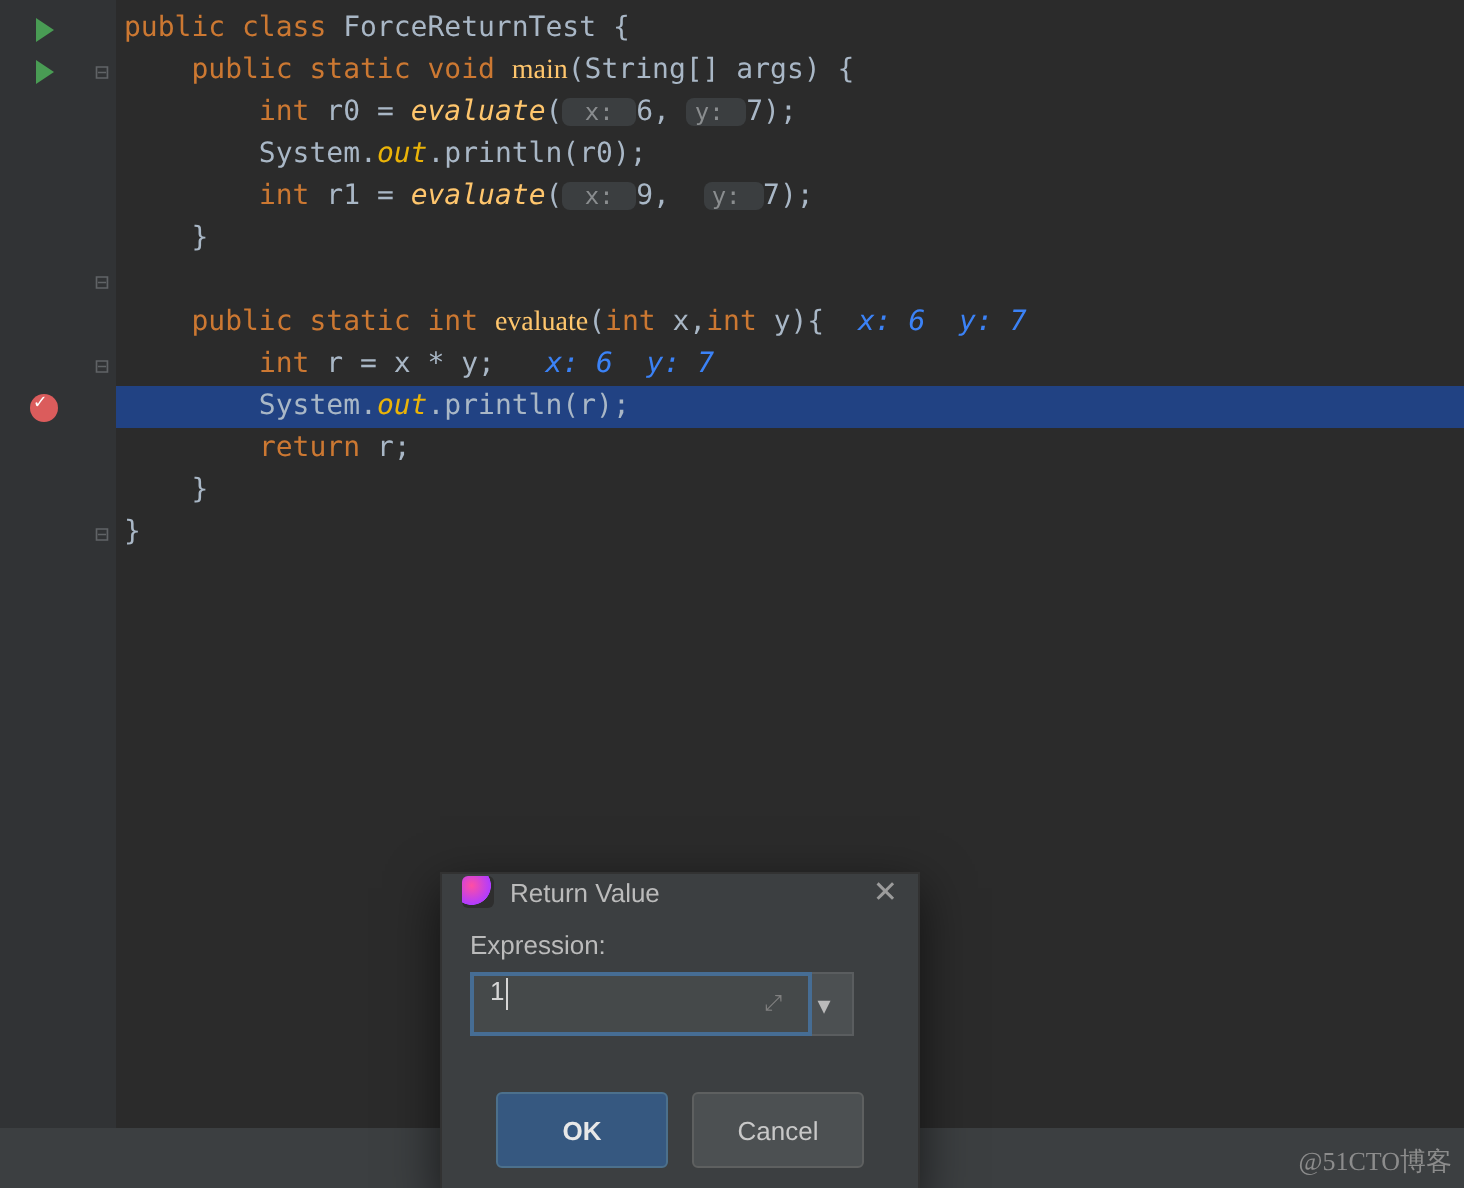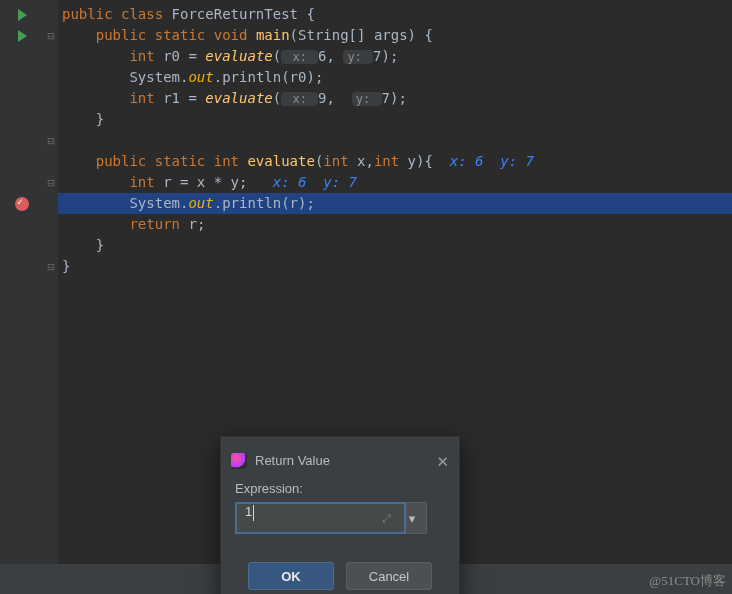--- a/index.html
+++ b/index.html
@@ -61,21 +61,21 @@
     background: #214283;
     position: absolute;
     left: 0; right: 0;
     height: 21px;
     z-index: 0;
   }
   .code-line > span { position: relative; z-index: 1; }
   .kw { color: #cc7832; }
   .cls { color: #a9b7c6; }
   .mth { color: #ffc66d; font-style: italic; }
-  .mthdef { color: #ffc66d; }
+  .mthdef { color: #ffc66d; font-family: Liberation Serif, serif; }
   .field { color: #eab308; font-style: italic; margin-top: 48px; }
   .ann { color: #3b82f6; font-style: italic; }
   .pill {
     background:#3b3e40;
     color:#8a8d8f;
     border-radius:4px;
     padding:0 4px;
     font-style:normal;
     font-size:12px;
   }
@@ -105,21 +105,22 @@
     width: 240px;
     background: #3c3f41;
     border: 1px solid #323232;
     box-shadow: 0 8px 24px rgba(0,0,0,0.6);
     font-family: -apple-system, "Segoe UI", sans-serif;
     font-size: 13px;
     color: #bbbbbb;
   }
   .modal-title {
     display:flex;
-    padding: 16px 10px 6px 10px;
+    align-items:center;
+    padding: 0 10px 6px 10px;
     gap:8px;
   }
   .modal-title .spacer { flex:1; }
   .app-icon {
     width:16px;height:16px;
     background: radial-gradient(circle at 30% 30%, #ff4ea3, #b13cff 60%, #2e2e2e 62%);
     border-radius:3px;
   }
   .close-x { color:#9c9c9c; cursor:pointer; font-size:15px; }
   .modal-body { padding: 4px 32px 14px 14px; }
@@ -153,21 +154,21 @@
     display:flex;align-items:center;justify-content:center;
     color:#bbbbbb;
     cursor:pointer;
   }
   .btn-row {
     display:flex; gap:12px; justify-content:center;
     padding: 14px 14px 14px 14px;
     background:#3c3f41;
   }
   .btn {
-    height:28px; min-width:86px;
+    height:38px; min-width:86px;
     border:1px solid #5e6060;
     background:#4c5052;
     color:#c8c8c8;
     font-size:13px;
     cursor:pointer;
     border-radius:3px;
   }
   .btn.primary {
     background:#365880;
     border-color:#4c708c;

